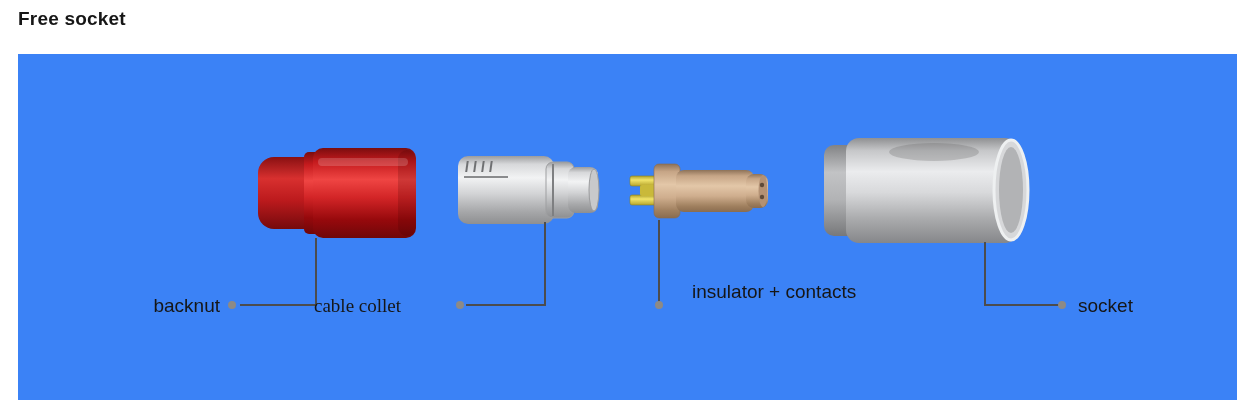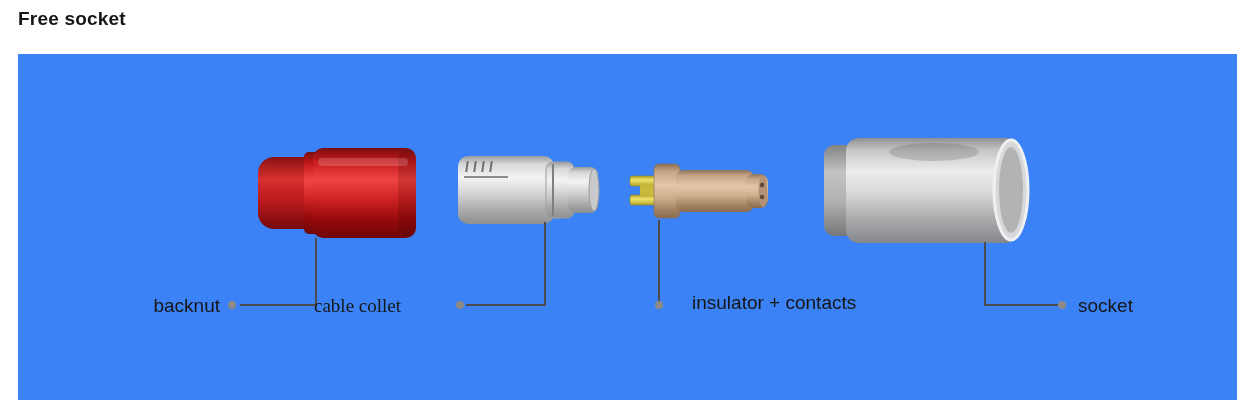--- a/index.html
+++ b/index.html
@@ -181,17 +181,17 @@
 
     <div class="leader v" style="left:640px; top:166px; height:86px;"></div>
     <div class="dot" style="left:637px; top:247px;"></div>
 
     <div class="leader v" style="left:966px; top:188px; height:64px;"></div>
     <div class="leader h" style="left:966px; top:250px; width:76px;"></div>
     <div class="dot" style="left:1040px; top:247px;"></div>
 
     <span class="part-label right-align" style="left:118px; top:241px;">backnut</span>
     <span class="part-label" style="left:296px; top:241px;font-family:Liberation Serif, serif;">cable collet</span>
-    <span class="part-label" style="left:674px; top:238px;">insulator + contacts</span>
+    <span class="part-label" style="left:674px; top:227px;">insulator + contacts</span>
     <span class="part-label" style="left:1060px; top:241px;">socket</span>
 
   </div>
 </div>
 
 </body></html>

